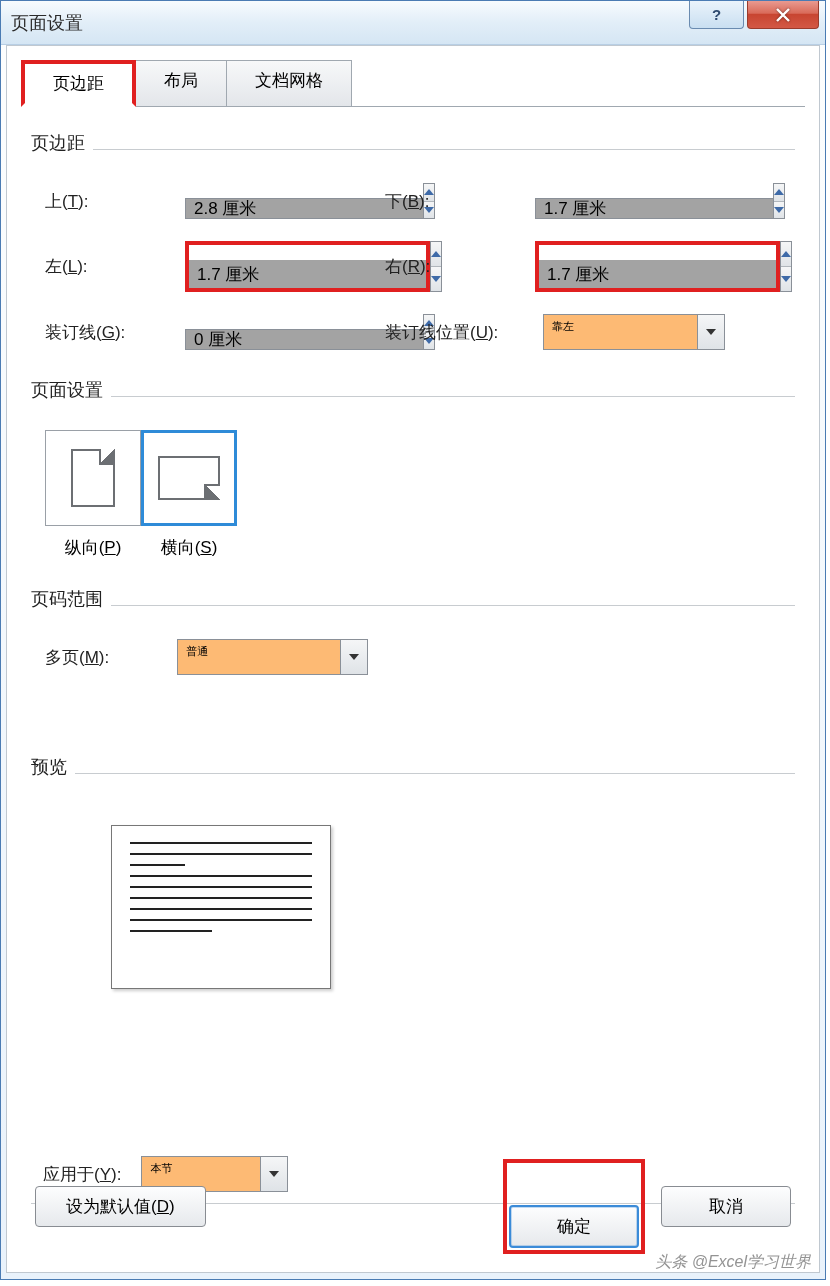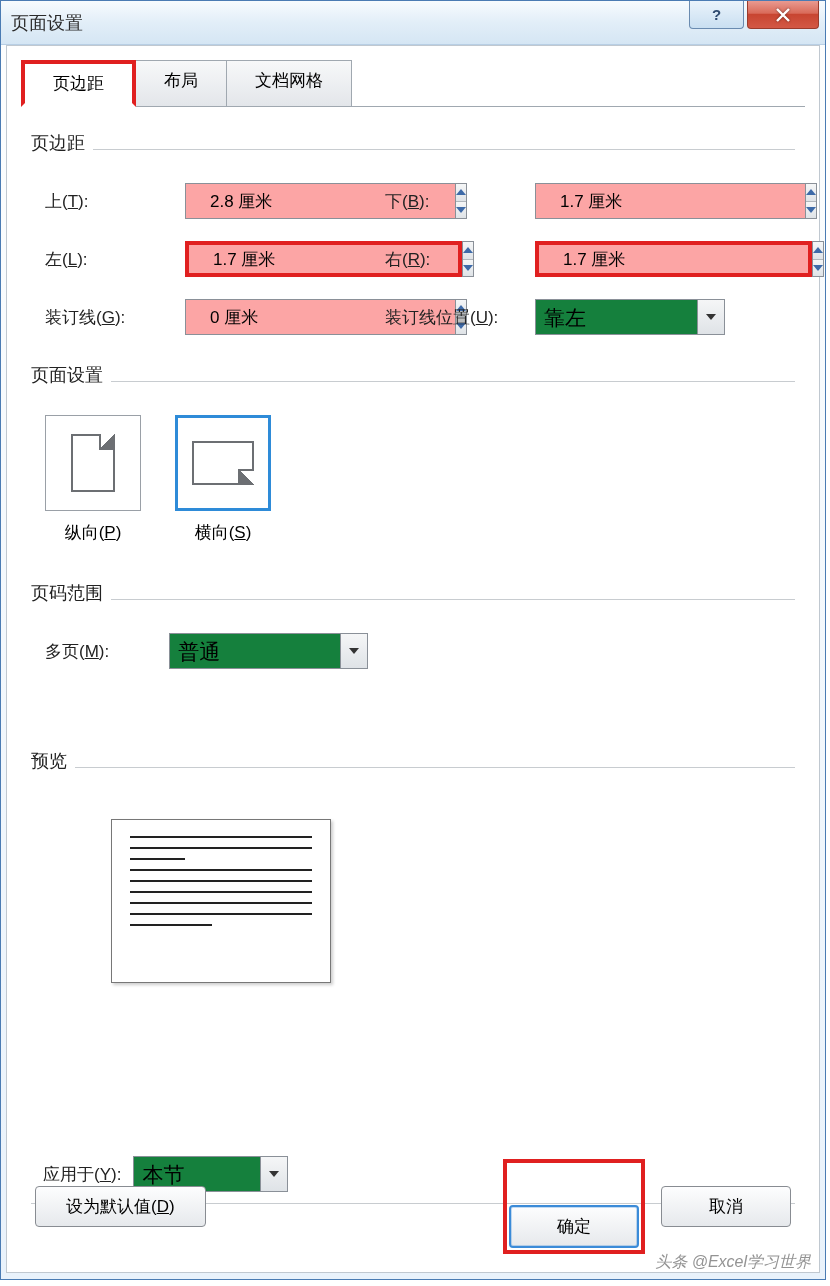--- a/index.html
+++ b/index.html
@@ -141,24 +141,25 @@
 
 .spinner {
   display: flex;
   height: 36px;
   width: 190px;
 }
 .spinner-input {
   flex: 1;
   border: 1px solid #8a9098;
   border-right: none;
-  padding: 4px 24px;
+  padding: 4px 8px;
   font-size: 17px;
-  background: #fca5a5;
+  background: #a3a3a3;
   outline: none;
+  margin-top: 15px;
 }
 .spinner-btns {
   width: 26px;
   display: flex;
   flex-direction: column;
   border: 1px solid #8a9098;
 }
 .spinner-btn {
   flex: 1;
   background: linear-gradient(to bottom, #f5f6f7, #dfe3e7);
@@ -174,38 +175,38 @@
 .combo {
   display: flex;
   height: 36px;
   width: 190px;
 }
 .combo-input {
   flex: 1;
   border: 1px solid #8a9098;
   border-right: none;
   padding: 4px 8px;
-  font-size: 21px;
-  background: #15803d;
+  font-size: 11px;
+  background: #fdba74;
+  margin-left: 8px;
 }
 .combo-btn {
   width: 28px;
   border: 1px solid #8a9098;
   background: linear-gradient(to bottom, #f5f6f7, #dfe3e7);
   display: flex;
   align-items: center;
   justify-content: center;
   cursor: pointer;
 }
 
 .orient-row {
   display: flex;
-  gap: 34px;
   padding-left: 14px;
-  margin-bottom: 37px;
+  margin-bottom: 28px;
 }
 .orient-item {
   display: flex;
   flex-direction: column;
   align-items: center;
   gap: 10px;
 }
 .orient-box {
   width: 96px;
   height: 96px;

